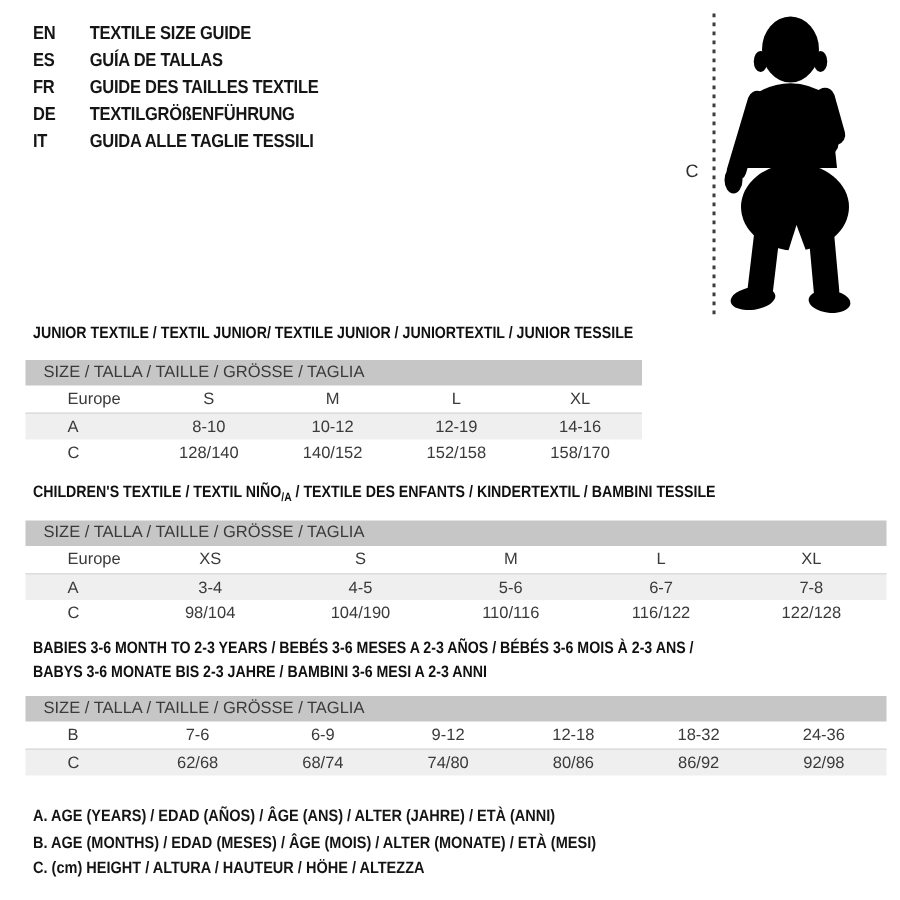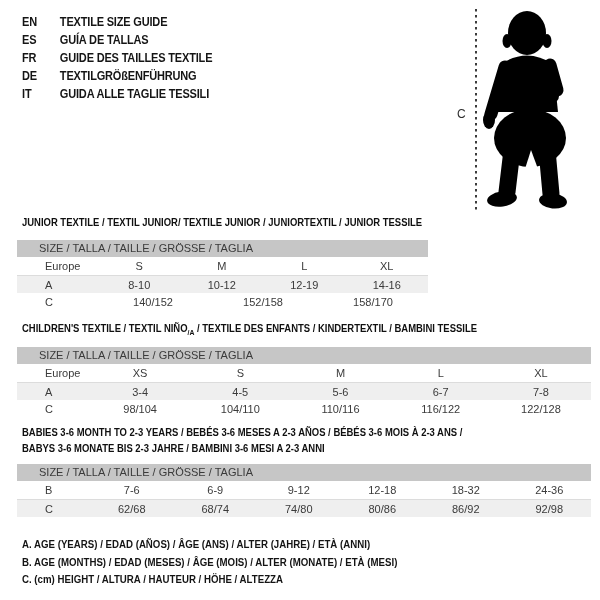--- a/index.html
+++ b/index.html
@@ -23,21 +23,21 @@
   #t1-title{left:22px;top:216px;}
   #t2-title{left:22px;top:322px;}
   #t3-title{left:22px;top:425px;line-height:15.5px;}
 
   
   .size-table{position:absolute;left:17px;}
   #t1{top:240px;width:411px;}
   #t2{top:347px;width:574px;}
   #t3{top:464px;width:574px;}
   .size-bar{height:17px;line-height:17px;background:#c6c6c6;color:#3a3a3a;
-            font-size:11px;padding-left:22px;}
+            font-size:11px;padding-left:12px;}
   .trow{display:flex;height:18px;line-height:18px;font-size:11px;color:#3a3a3a;box-sizing:border-box;}
   .trow.shaded{background:#efefef;border-top:1px solid #dcdcdc;}
   .tlabel{padding-left:4px;margin-left:24px;}
   #t1 .tlabel{width:53px;}
   #t2 .tlabel,#t3 .tlabel{width:45px;}
   .tcell{flex:1;text-align:center;}
 
   
   .footnotes{position:absolute;left:22px;top:536px;transform:scaleX(.88);transform-origin:0 0;}
   .fn-line{height:17.5px;line-height:17.5px;font-weight:700;font-size:11px;
@@ -104,20 +104,21 @@
     </div>
     <div class="trow shaded">
       <span class="tlabel">A</span>
       <span class="tcell">8-10</span>
       <span class="tcell">10-12</span>
       <span class="tcell">12-19</span>
       <span class="tcell">14-16</span>
     </div>
     <div class="trow">
       <span class="tlabel">C</span>
+      <span class="tcell">128/140</span>
       <span class="tcell">140/152</span>
       <span class="tcell">152/158</span>
       <span class="tcell">158/170</span>
     </div>
   </section>
 
   <div class="tbl-title" id="t2-title"><span>CHILDREN'S TEXTILE / TEXTIL NIÑO</span><sub>/A</sub><span> / TEXTILE DES ENFANTS / KINDERTEXTIL / BAMBINI TESSILE</span></div>
   <section class="size-table" id="t2">
     <div class="size-bar">SIZE / TALLA / TAILLE / GRÖSSE / TAGLIA</div>
     <div class="trow">
@@ -132,21 +133,21 @@
       <span class="tlabel">A</span>
       <span class="tcell">3-4</span>
       <span class="tcell">4-5</span>
       <span class="tcell">5-6</span>
       <span class="tcell">6-7</span>
       <span class="tcell">7-8</span>
     </div>
     <div class="trow">
       <span class="tlabel">C</span>
       <span class="tcell">98/104</span>
-      <span class="tcell">104/110</span>
+      <span class="tcell">104/190</span>
       <span class="tcell">110/116</span>
       <span class="tcell">116/122</span>
       <span class="tcell">122/128</span>
     </div>
   </section>
 
   <div class="tbl-title" id="t3-title">
     <div>BABIES 3-6 MONTH TO 2-3 YEARS / BEBÉS 3-6 MESES A 2-3 AÑOS / BÉBÉS 3-6 MOIS À 2-3 ANS /</div>
     <div>BABYS 3-6 MONATE BIS 2-3 JAHRE / BAMBINI 3-6 MESI A 2-3 ANNI</div>
   </div>

